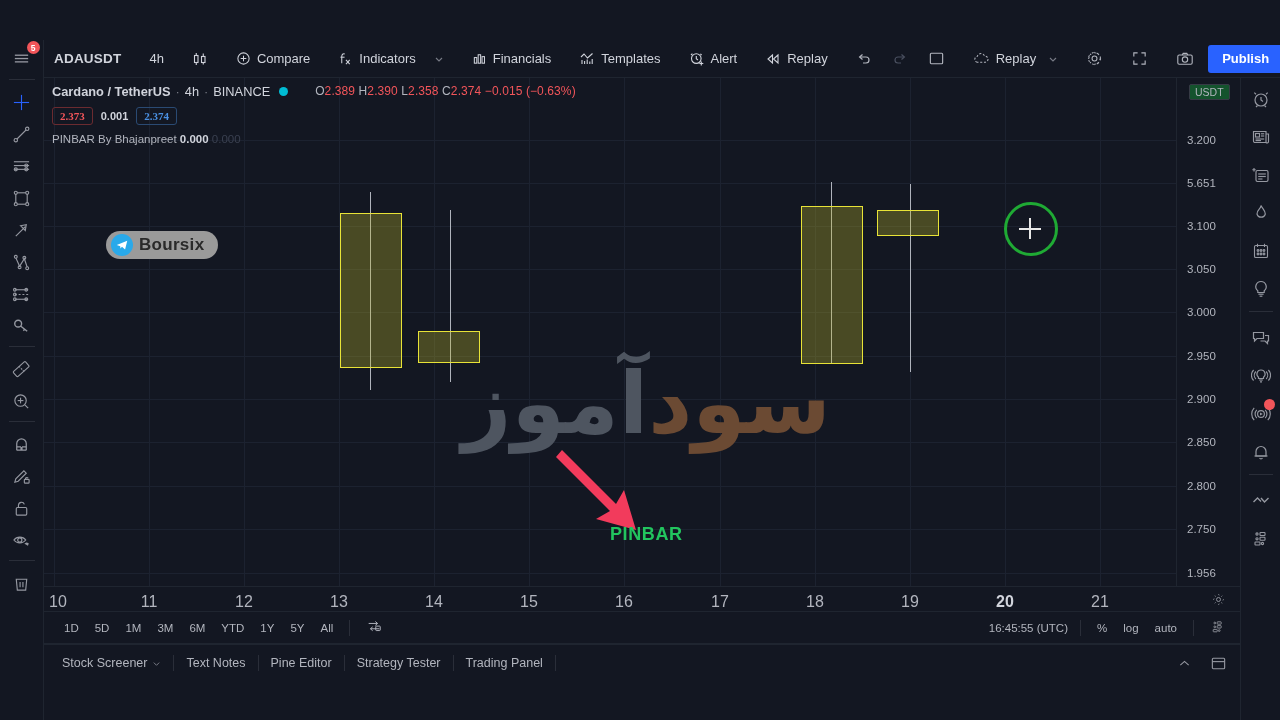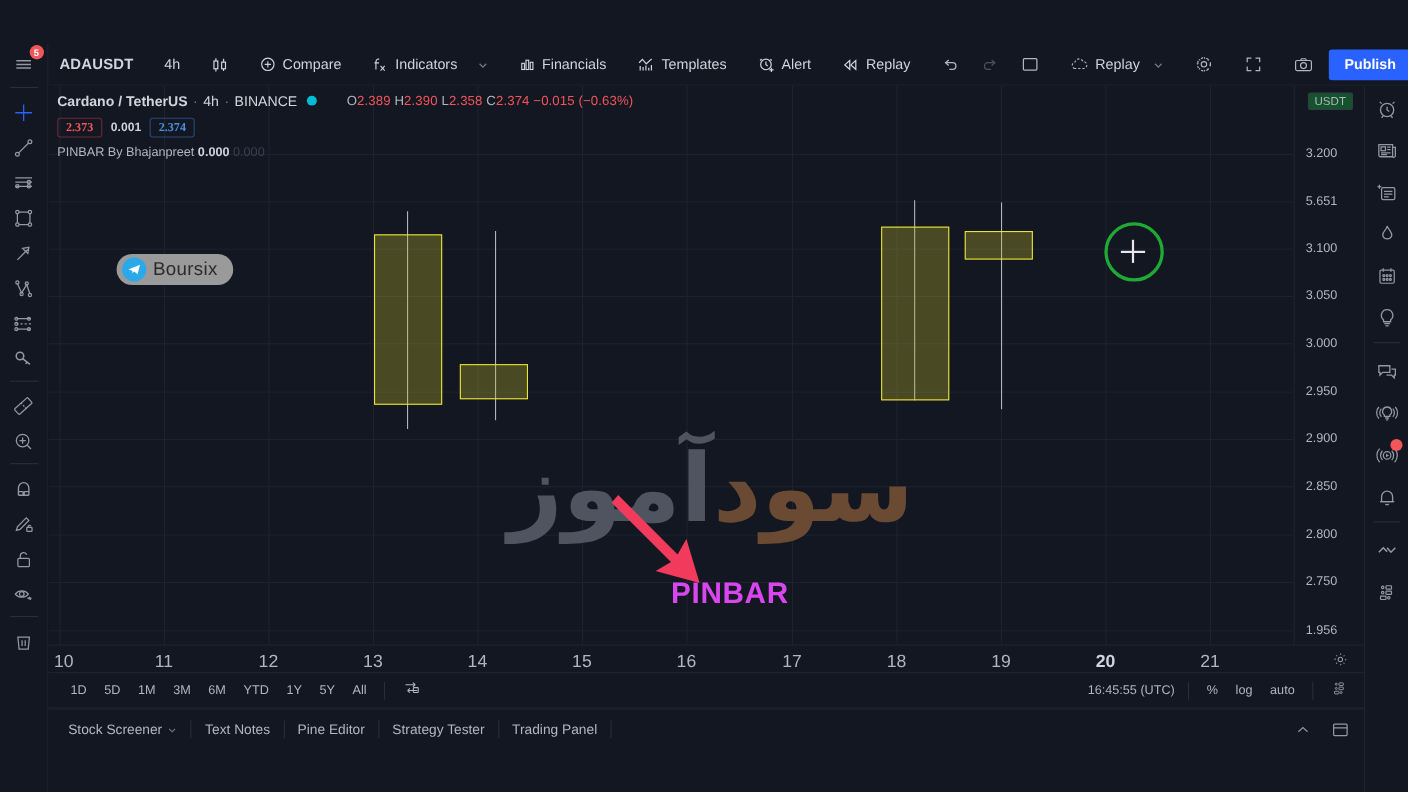--- a/index.html
+++ b/index.html
@@ -102,43 +102,43 @@
   
   .boursix {
     position: absolute; left: 62px; top: 153px; z-index: 22;
     display: flex; align-items: center; gap: 6px;
     background: #9a9a9a; border-radius: 16px; padding: 3px 14px 3px 5px;
   }
   .bx-tg {
     width: 22px; height: 22px; border-radius: 50%; background: #29a9ea;
     display: flex; align-items: center; justify-content: center;
   }
-  .bx-txt { font-size: 17px; font-weight: normal; color: #2a2a2a; letter-spacing: .3px; }
+  .bx-txt { font-size: 17px; font-weight: bold; color: #2a2a2a; letter-spacing: .3px; }
 
   
   .watermark {
     position: absolute; left: 418px; top: 282px; z-index: 5;
     font-size: 86px; font-weight: bold; direction: rtl; white-space: nowrap;
-    font-family: "DejaVu Sans", sans-serif; line-height: 1; margin-top: 42px;
+    font-family: "DejaVu Sans", sans-serif; line-height: 1;
   }
   .wm-a { color: #6b4a33; }
   .wm-b { color: #4e5560; }
 
   
   .cd { position: absolute; }
   .wick { position: absolute; width: 1px; background: #b0b4bd; }
   .body {
     position: absolute; border: 1.5px solid #e8e337;
     background: rgba(190,185,40,.32);
   }
 
   
   .pinbar-label {
     position: absolute; left: 566px; top: 446px; z-index: 25;
-    color: #d946ef; font-size: 27px; font-weight: bold; letter-spacing: .6px;
+    color: #22c55e; font-size: 18px; font-weight: bold; letter-spacing: .6px;
   }
   .arrow-svg { position: absolute; left: 500px; top: 360px; z-index: 24; }
 
   
   .cursorc {
     position: absolute; left: 960px; top: 124px; width: 54px; height: 54px;
     border: 3.5px solid #1faa34; border-radius: 50%; z-index: 26;
   }
   .cursorc::before, .cursorc::after {
     content: ""; position: absolute; background: #e8e8e8;

